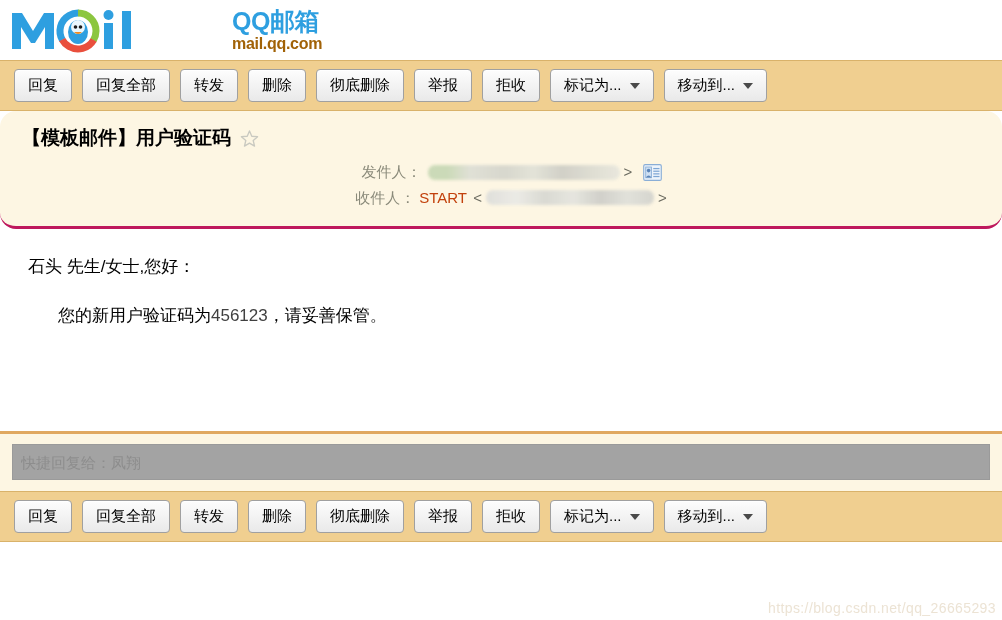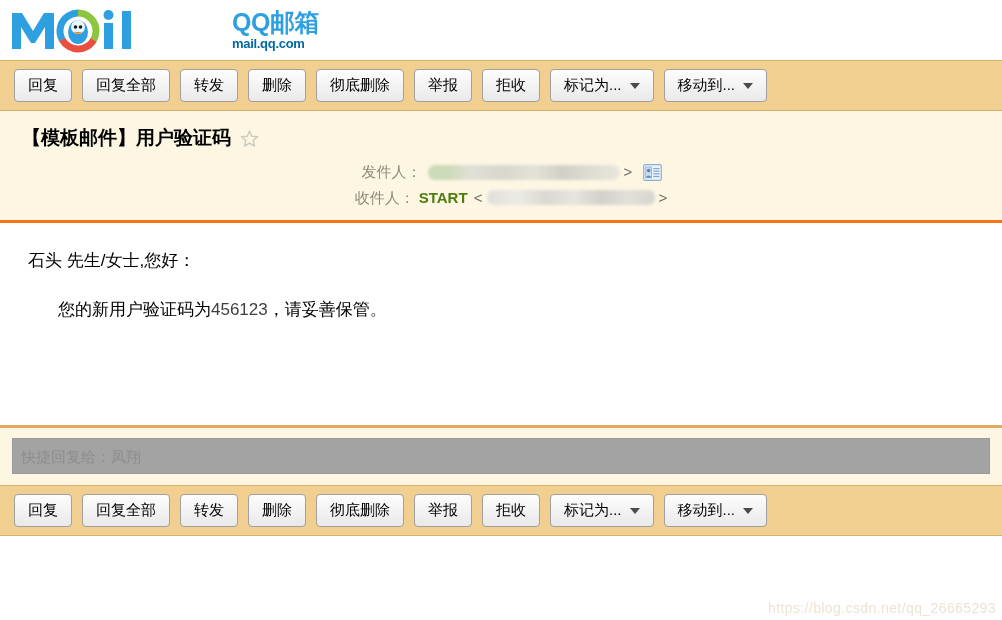--- a/index.html
+++ b/index.html
@@ -38,23 +38,23 @@
     justify-content: center;
     line-height: 1;
   }
   .logo-cn {
     font-size: 25px;
     font-weight: bold;
     color: #2e9fe0;
     letter-spacing: -0.5px;
   }
   .logo-url {
-    font-size: 13px;
+    font-size: 16px;
     font-weight: bold;
-    color: #0369a1;
+    color: #a16207;
     letter-spacing: -0.3px;
     margin-top: 2px;
   }
 
   
   .toolbar {
     background: #f0cf90;
     border-top: 1px solid #d9b26a;
     border-bottom: 1px solid #d9b26a;
     padding: 8px 0 8px 14px;
@@ -84,23 +84,24 @@
     width: 0; height: 0;
     border-left: 5px solid transparent;
     border-right: 5px solid transparent;
     border-top: 6px solid #4a4a4a;
     display: inline-block;
   }
 
   
   .mail-header {
     background: #fdf6e3;
-    padding: 14px 0 8px 22px;
-    border-bottom: 3px solid #f97316;
-    box-sizing: border-box;
+    padding: 14px 0 14px 22px;
+    border-bottom: 3px solid #be185d;
+    box-sizing: border-box;
+    border-radius: 16px;
   }
   .subject-row {
     display: flex;
     align-items: center;
     gap: 9px;
     margin-bottom: 10px;
   }
   .subject {
     font-size: 19px;
     font-weight: bold;
@@ -116,21 +117,21 @@
     margin: 3px 0;
     line-height: 1.5;
     justify-content: center;
   }
   .meta-label {
     color: #8a8a7a;
     white-space: pre;
     margin-right: 4px;
   }
   .meta-value { color: #5d5d52; }
-  .meta-value-strong { color: #4d7c0f; font-weight: bold; }
+  .meta-value-strong { color: #c2410c; font-weight: normal; }
   .blur-bar {
     display: inline-block;
     height: 15px;
     border-radius: 7px;
     vertical-align: middle;
     margin: 0 2px;
   }
   .blur-sender {
     width: 192px;
     background: linear-gradient(to right,

